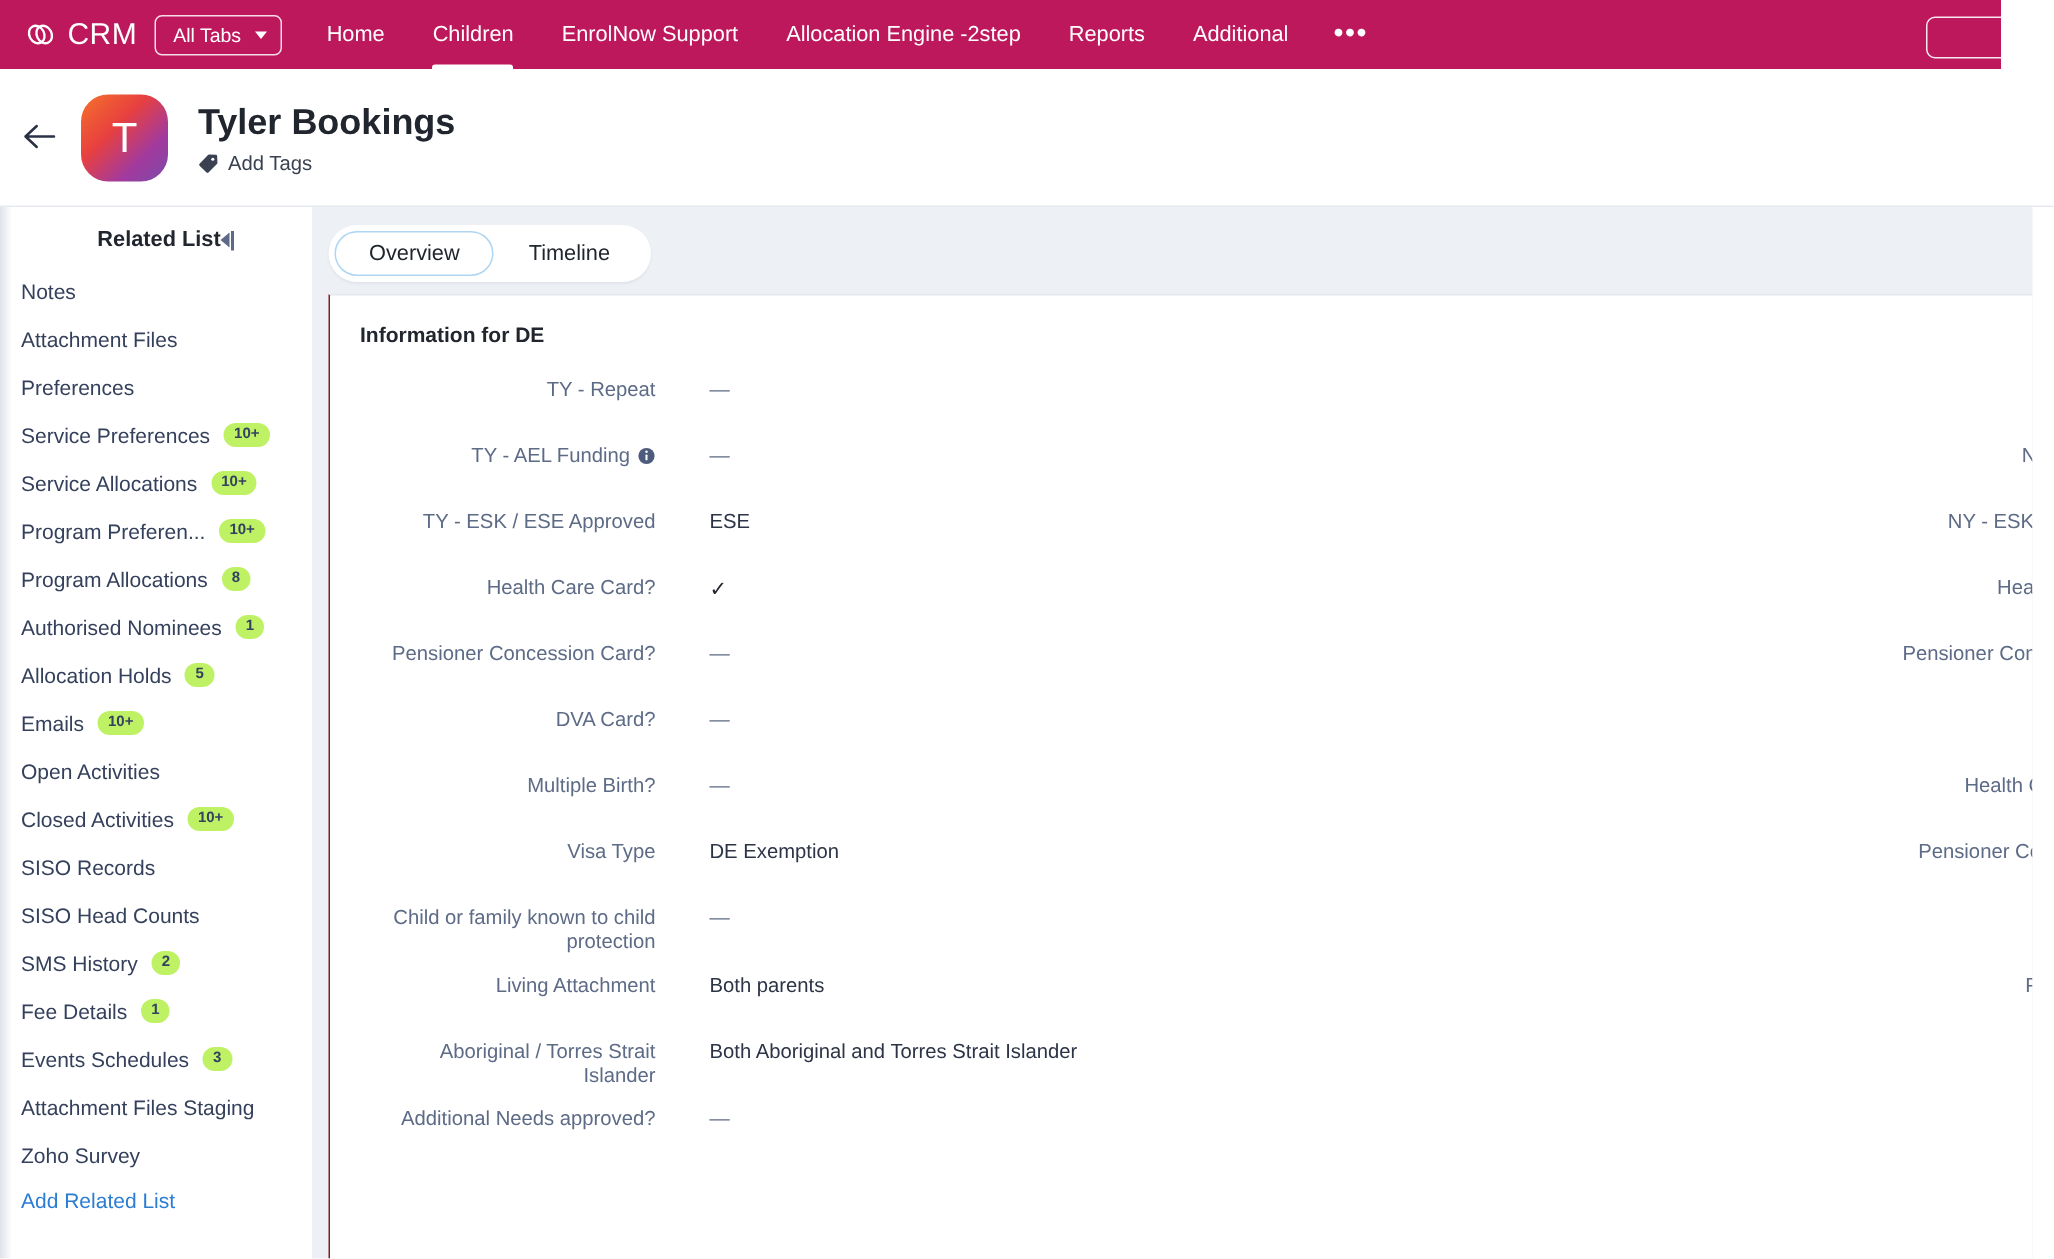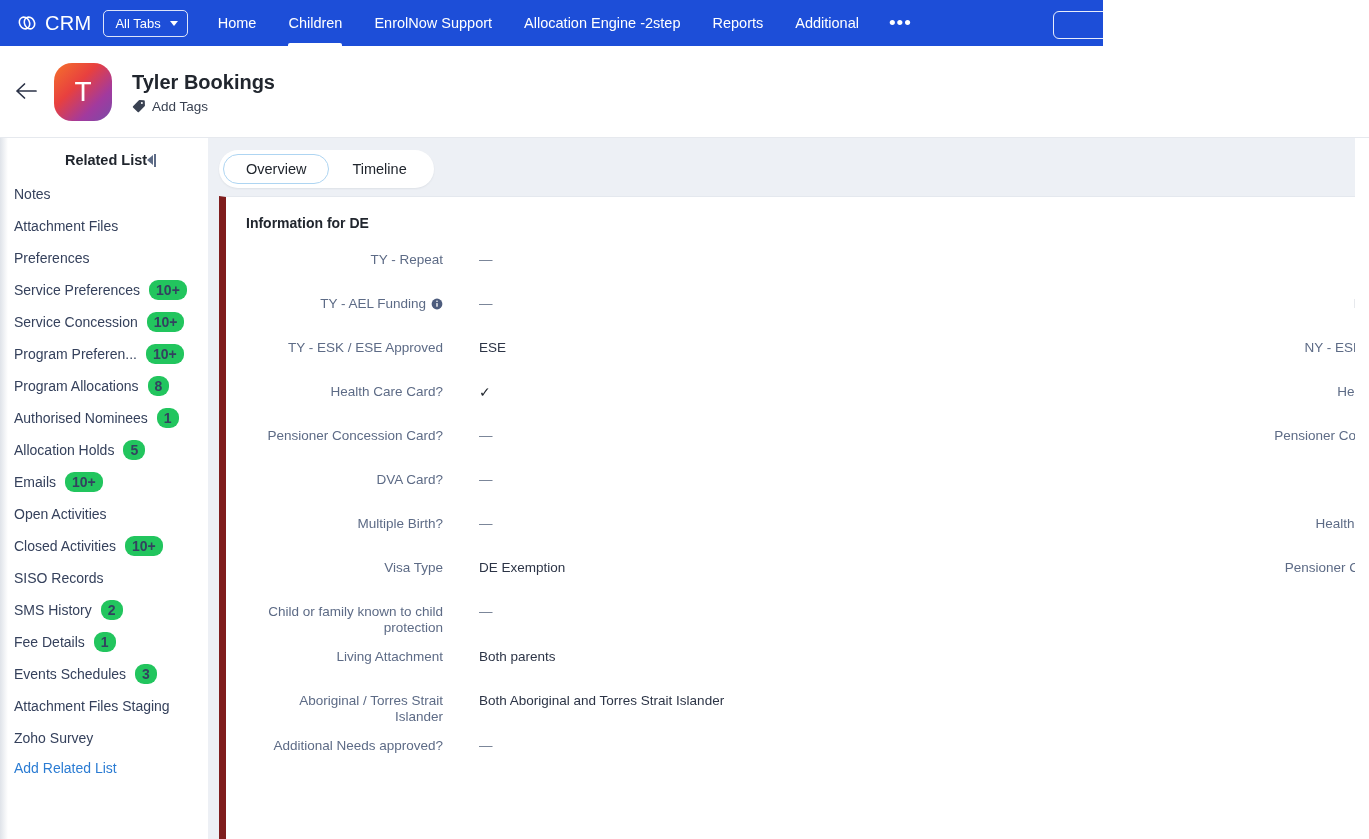--- a/index.html
+++ b/index.html
@@ -7,22 +7,22 @@
     width: 1369px; height: 839px;
     overflow: hidden;
     font-family: "Liberation Sans", sans-serif;
     background: #ffffff;
     -webkit-font-smoothing: antialiased;
   }
 
   
   #topnav {
     position: absolute; left: 0; top: 0;
-    width: 1103px; height: 46px;
-    background: #1d4ed8;
+    width: 1334px; height: 46px;
+    background: #be185d;
     display: flex; align-items: stretch;
     overflow: hidden;
   }
   .brand {
     display: flex; align-items: center; gap: 7px;
     padding: 0 12px 0 16px; height: 46px;
   }
   .brand-logo { width: 22px; height: 22px; display: block; }
   .brand-name {
     color: #ffffff; font-size: 20px; font-weight: 400; letter-spacing: .3px;
@@ -81,21 +81,21 @@
   }
   .avatar {
     width: 58px; height: 58px; border-radius: 18px;
     background: linear-gradient(135deg, #f5722b 0%, #e8403f 38%, #a23a9e 72%, #7a4ba8 100%);
     color: #fff; font-size: 28px; font-weight: 400;
     display: flex; align-items: center; justify-content: center;
     flex: 0 0 auto;
   }
   .record-meta { margin-left: 20px; }
   .record-title {
-    font-size: 20px; font-weight: bold; color: #21262e; line-height: 1.25;
+    font-size: 24px; font-weight: bold; color: #21262e; line-height: 1.25;
   }
   .tags-row {
     display: flex; align-items: center; gap: 6px; margin-top: 4px;
     cursor: pointer;
   }
   .tag-icon { width: 14px; height: 14px; display: block; }
   .tags-label { font-size: 13.5px; color: #3a4252; }
 
   
   #sidebar {
@@ -122,22 +122,22 @@
     border-bottom: 5px solid transparent;
     border-right: 6px solid #5d6b86;
   }
   .collapse-bar { width: 2px; height: 13px; background: #5d6b86; }
   .sb-item {
     display: flex; align-items: center; gap: 9px;
     padding: 6px 14px; height: 32px;
     font-size: 14px; color: #35415c; cursor: pointer; white-space: nowrap;
   }
   .sb-badge {
-    background: #22c55e; color: #33425f;
-    font-size: 14px; font-weight: bold;
+    background: #bef264; color: #33425f;
+    font-size: 10px; font-weight: bold;
     border-radius: 9px; padding: 2px 7px; line-height: 1.2;
   }
   .sb-add {
     padding: 6px 14px; font-size: 14px; color: #2b7cd3;
     cursor: pointer; white-space: nowrap;
   }
 
   
   #main {
     position: absolute; left: 208px; top: 138px;
@@ -156,21 +156,21 @@
     padding: 6px 22px; border-radius: 16px;
     border: 1px solid transparent; cursor: pointer; white-space: nowrap;
   }
   .tab.active { border-color: #aed5f2; background: #ffffff; }
 
   .content-card {
     position: absolute; left: 11px; top: 58px;
     width: 1136px; height: 643px;
     background: #ffffff;
     border-top: 1px solid #e4e8ee;
-    border-left: 7px solid #7f1d1d;
+    border-left: 1px solid #7f1d1d;
     overflow: hidden;
   }
   .section-title {
     font-size: 14px; font-weight: bold; color: #21262e;
     padding: 18px 0 6px 20px;
   }
 
   .grid {
     display: grid;
     grid-template-columns: 1fr 1fr;
@@ -276,21 +276,21 @@
         <span>Attachment Files</span>
       </div>
       <div class="sb-item">
         <span>Preferences</span>
       </div>
       <div class="sb-item">
         <span>Service Preferences</span>
         <span class="sb-badge">10+</span>
       </div>
       <div class="sb-item">
-        <span>Service Concession</span>
+        <span>Service Allocations</span>
         <span class="sb-badge">10+</span>
       </div>
       <div class="sb-item">
         <span>Program Preferen...</span>
         <span class="sb-badge">10+</span>
       </div>
       <div class="sb-item">
         <span>Program Allocations</span>
         <span class="sb-badge">8</span>
       </div>
@@ -308,20 +308,23 @@
       </div>
       <div class="sb-item">
         <span>Open Activities</span>
       </div>
       <div class="sb-item">
         <span>Closed Activities</span>
         <span class="sb-badge">10+</span>
       </div>
       <div class="sb-item">
         <span>SISO Records</span>
+      </div>
+      <div class="sb-item">
+        <span>SISO Head Counts</span>
       </div>
       <div class="sb-item">
         <span>SMS History</span>
         <span class="sb-badge">2</span>
       </div>
       <div class="sb-item">
         <span>Fee Details</span>
         <span class="sb-badge">1</span>
       </div>
       <div class="sb-item">

